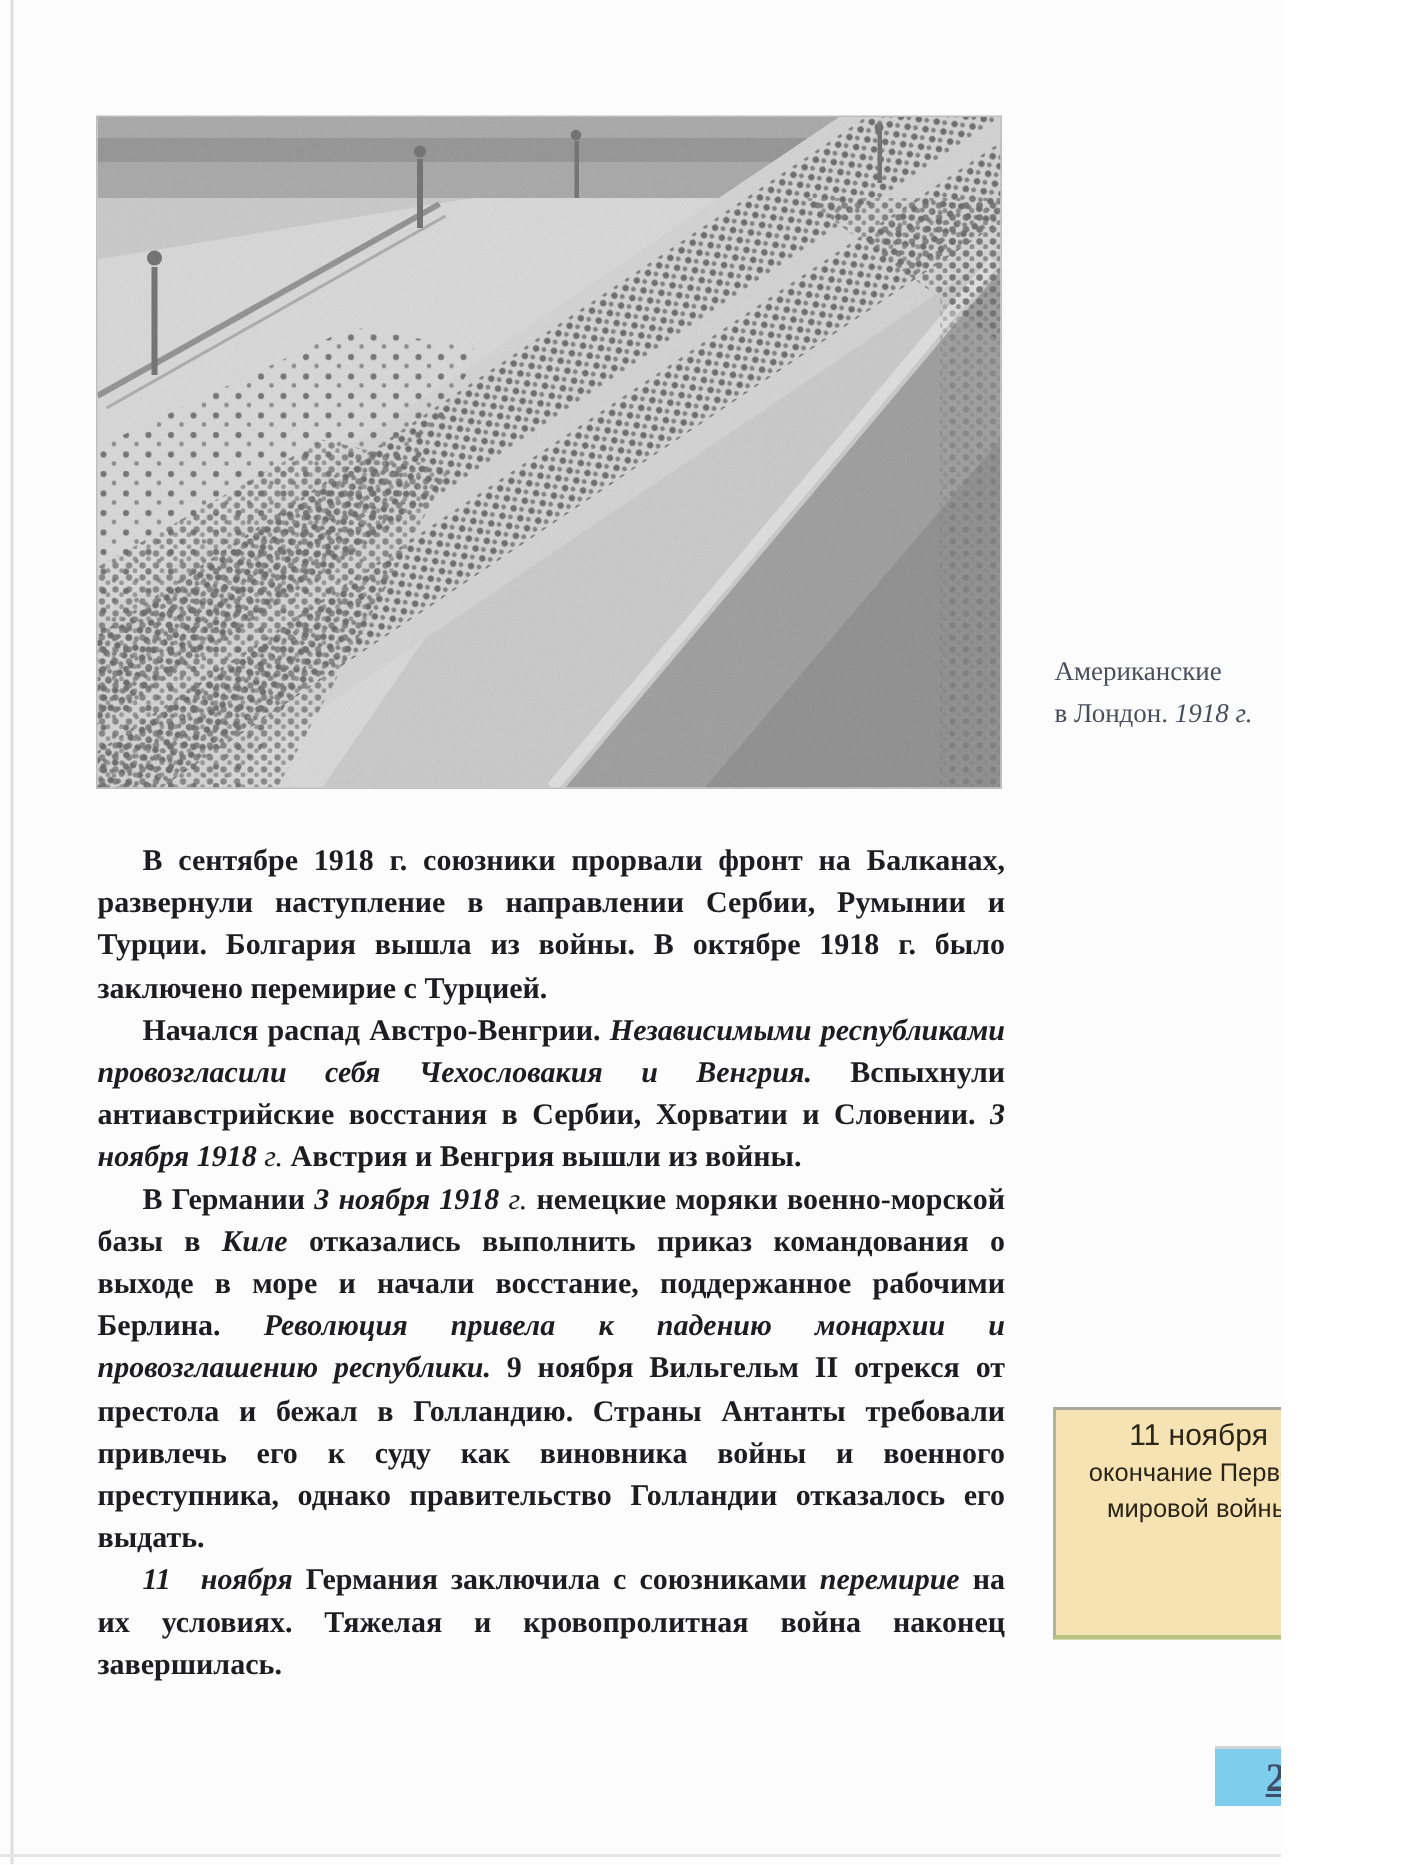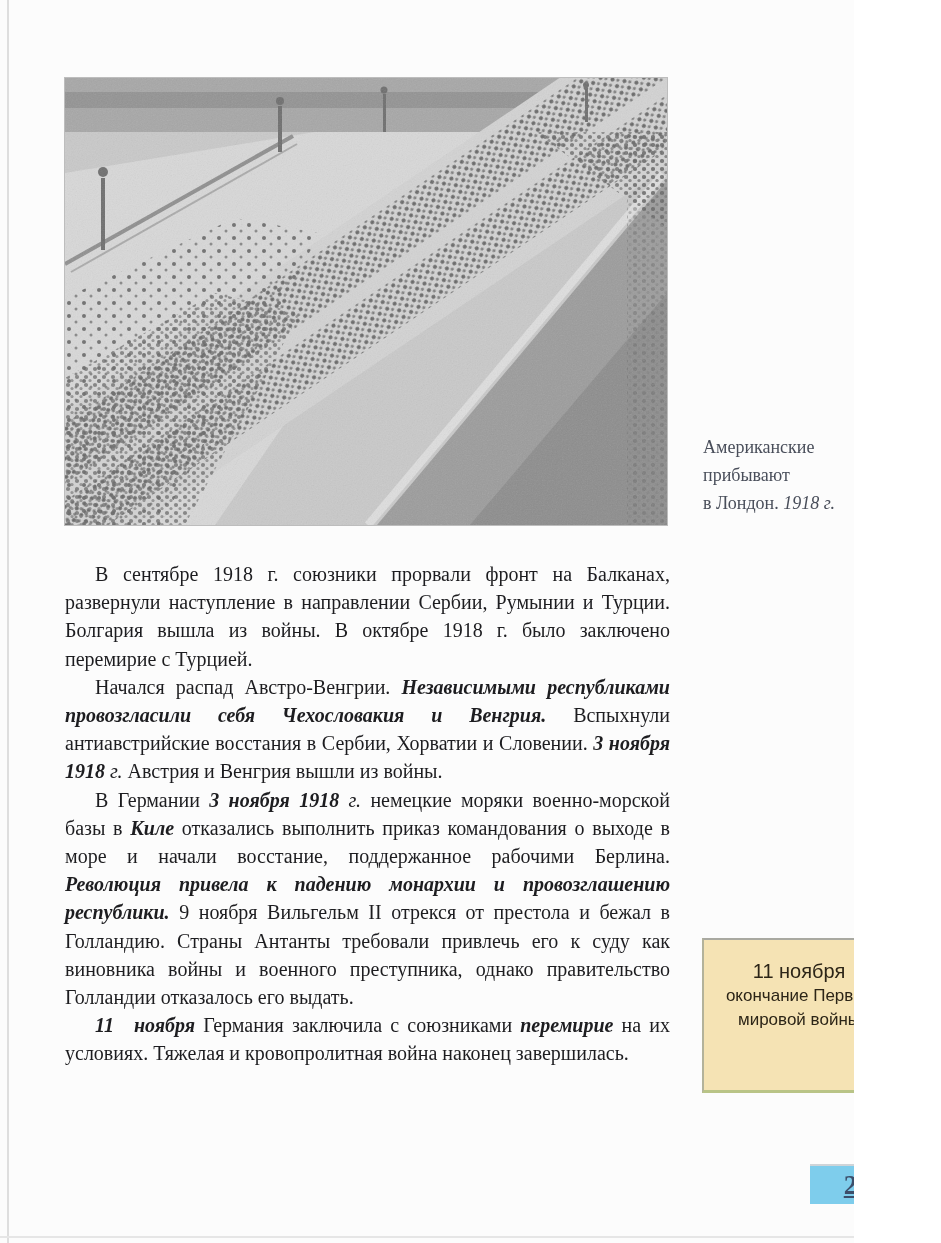--- a/index.html
+++ b/index.html
@@ -39,38 +39,38 @@
   .caption .i { font-style: italic; }
 
   
   .body-text {
     position: absolute; left: 65px; top: 560px; width: 605px;
     font-size: 20px; line-height: 28.2px;
     color: #1d1d20;
     text-align: justify;
   }
   .body-text p { margin: 0; text-indent: 30px; }
-  .run-n  { font-style: normal; font-weight: normal; }
+  .run-n  { font-style: normal; font-weight: bold; }
   .run-i  { font-style: italic; }
   .run-bi { font-style: italic; font-weight: bold; }
 
   
   .note {
     position: absolute; left: 702px; top: 938px;
     width: 194px; height: 155px;
     box-sizing: border-box;
     background: #f5e3b4;
     border-top: 2px solid #a9a9a1;
     border-left: 2px solid #b3b29a;
     border-right: 2px solid #c3cb92;
     border-bottom: 3px solid #b9c487;
     text-align: center;
     font-family: "Liberation Sans", sans-serif;
     color: #2c2517;
-    padding-top: 18px;
+    padding-top: 4px;
   }
   .note .lg { font-size: 20px; line-height: 26px; }
   .note .sm { font-size: 17px; line-height: 24px; }
 
   
   .pager {
     position: absolute; left: 810px; top: 1164px;
     width: 111px; height: 38px;
     background: #7ecdec;
     border-top: 2px solid #cfd4d8;
@@ -147,21 +147,20 @@
         <rect x="520" y="10" width="3" height="34"></rect>
           <circle cx="521" cy="7" r="3"></circle>
       </g>
 
       <rect width="602" height="447" filter="url(#grain)" opacity="0.5"></rect>
     </svg>
   </div>
 
   <div class="caption">
     <div>Американские</div>
-    <div>прибывают</div>
     <div><span>в Лондон. </span><span class="i">1918 г.</span></div>
   </div>
 
   <div class="body-text">
     <p><span class="run-n">В сентябре 1918 г. союзники прорвали фронт на Балканах, развернули наступление в направлении Сербии, Румынии и Турции. Болгария вышла из войны. В октябре 1918 г. было заключено перемирие с Турцией.</span></p>
     <p><span class="run-n">Начался распад Австро-Венгрии. </span><span class="run-bi">Независимыми республиками провозгласили себя Чехословакия и Венгрия.</span><span class="run-n"> Вспыхнули антиавстрийские восстания в Сербии, Хорватии и Словении. </span><span class="run-bi">3 ноября 1918 </span><span class="run-i">г.</span><span class="run-n"> Австрия и Венгрия вышли из войны.</span></p>
     <p><span class="run-n">В Германии </span><span class="run-bi">3 ноября 1918 </span><span class="run-i">г.</span><span class="run-n"> немецкие моряки военно-морской базы в </span><span class="run-bi">Киле</span><span class="run-n"> отказались выполнить приказ командования о выходе в море и начали восстание, поддержанное рабочими Берлина. </span><span class="run-bi">Революция привела к падению монархии и провозглашению республики.</span><span class="run-n"> 9 ноября Вильгельм II отрекся от престола и бежал в Голландию. Страны Антанты требовали привлечь его к суду как виновника войны и военного преступника, однако правительство Голландии отказалось его выдать.</span></p>
     <p><span class="run-bi">11</span><span class="run-n"> </span><span class="run-bi">ноября</span><span class="run-n"> Германия заключила с союзниками </span><span class="run-bi">перемирие</span><span class="run-n"> на их условиях. Тяжелая и кровопролитная война наконец завершилась.</span></p>
   </div>
 

